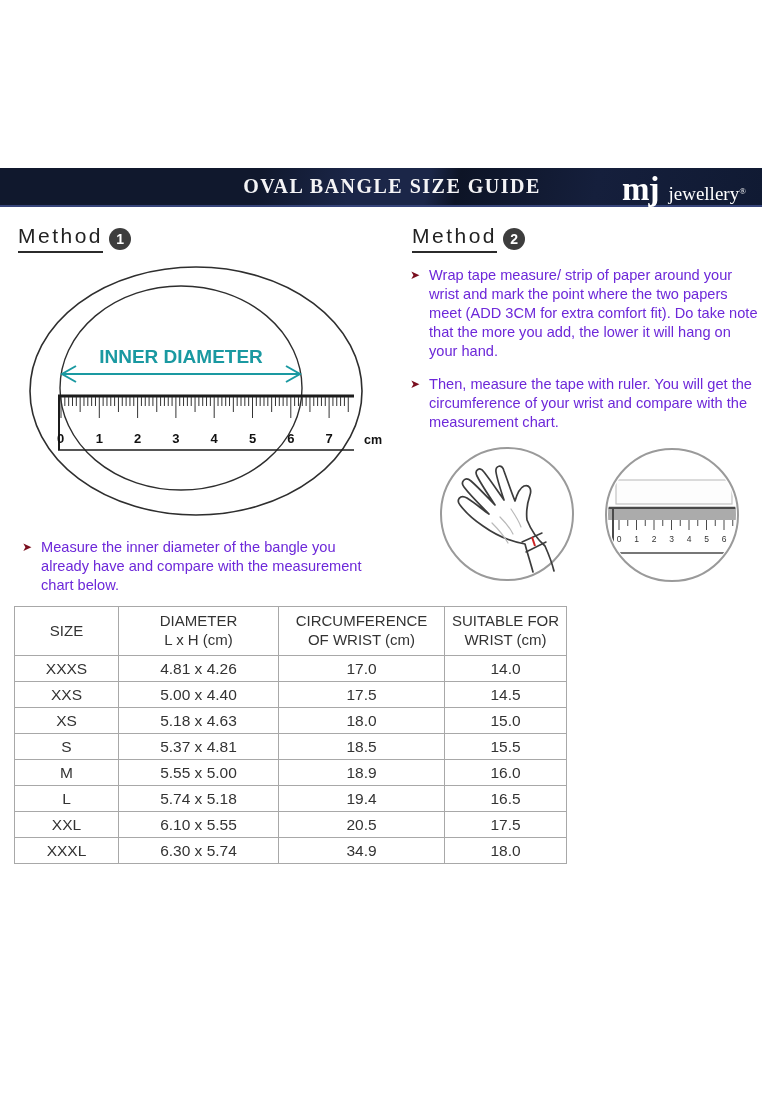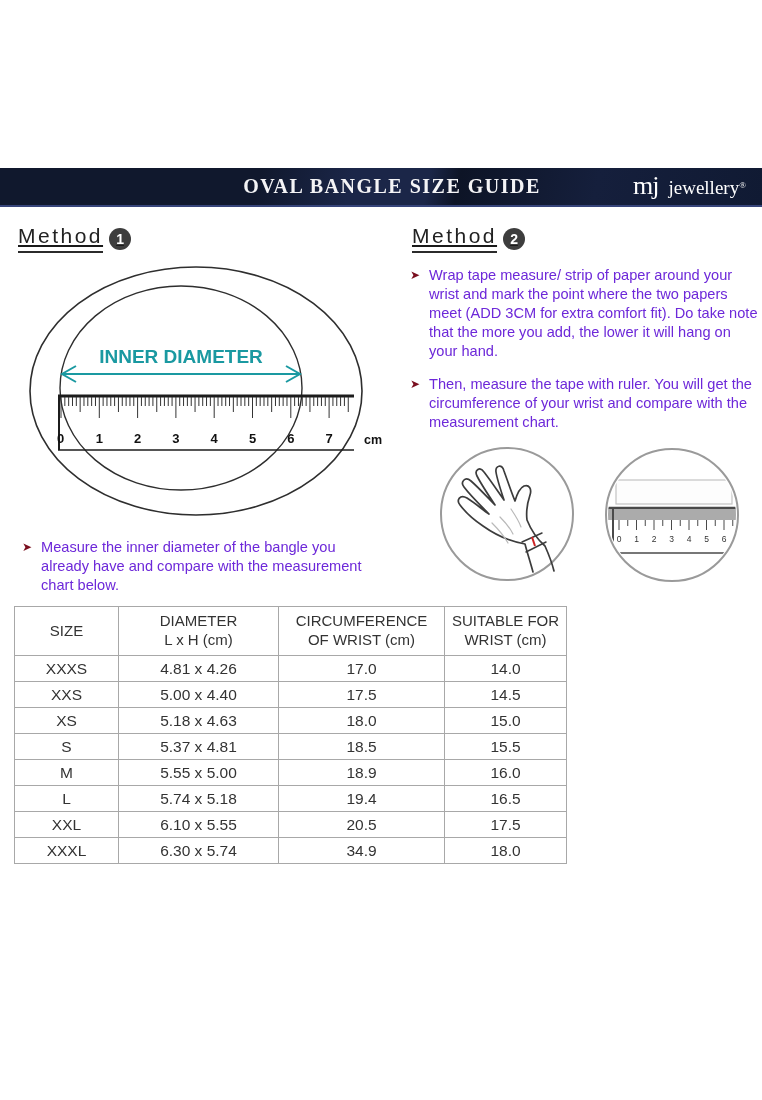--- a/index.html
+++ b/index.html
@@ -7,26 +7,26 @@
         font-family:"Liberation Sans", sans-serif;color:#1a1a1a;}
 
   
   .banner{position:absolute;left:0;top:168px;width:762px;height:37px;
           background:linear-gradient(102deg,#10182d 0%,#10182d 34%,#1b2648 46%,#1b2648 56%,#0d1426 60%,#151f3c 78%,#101a33 100%);
           border-bottom:2px solid #36447a;display:flex;align-items:center;}
   .banner-title{position:absolute;left:11px;width:100%;text-align:center;
           font-family:"Liberation Serif", serif;font-weight:bold;font-size:20px;
           letter-spacing:1.5px;color:#f4f4f6;}
   .brand{position:absolute;right:16px;top:3px;color:#fff;font-family:"Liberation Serif", serif;white-space:nowrap;}
-  .brand .m{font-size:26px;font-weight:normal;letter-spacing:-1px;}
+  .brand .m{font-size:33px;font-weight:bold;letter-spacing:-1px;}
   .brand .j{font-size:19px;margin-left:10px;}
   .brand sup{font-size:9px;vertical-align:super;}
 
   
-  .method{position:absolute;display:flex;align-items:center;gap:6px;text-decoration:underline;}
+  .method{position:absolute;display:flex;align-items:center;gap:6px;}
   .method .word{font-size:21px;letter-spacing:2.5px;color:#222;
           border-bottom:2px solid #2b2b2b;padding-bottom:3px;}
   .method .badge{width:22px;height:22px;border-radius:50%;background:#3d3d3d;color:#fff;
           font-size:14px;font-weight:bold;display:flex;align-items:center;justify-content:center;}
   #method1{left:18px;top:224px;}
   #method2{left:412px;top:224px;}
 
   
   .bullets{position:absolute;display:flex;flex-direction:column;gap:14px;}
   #m2-bullets{left:410px;top:266px;width:348px;}

